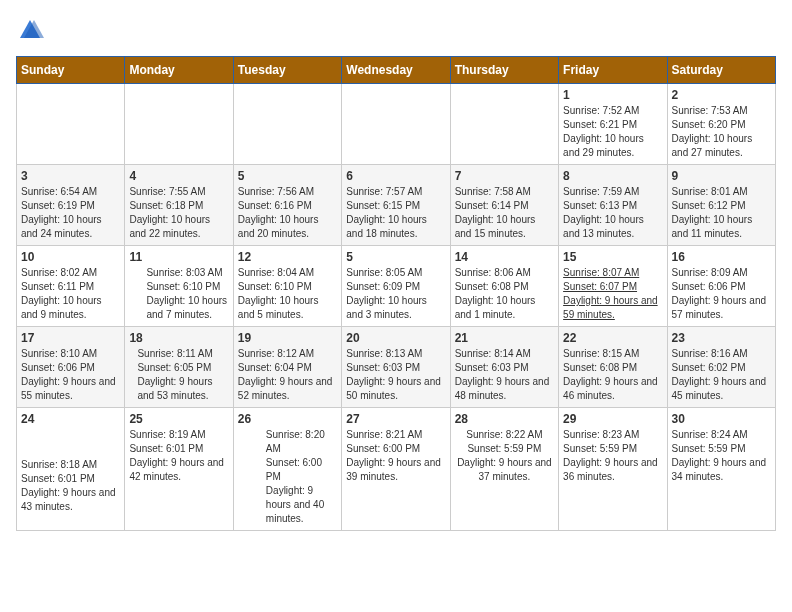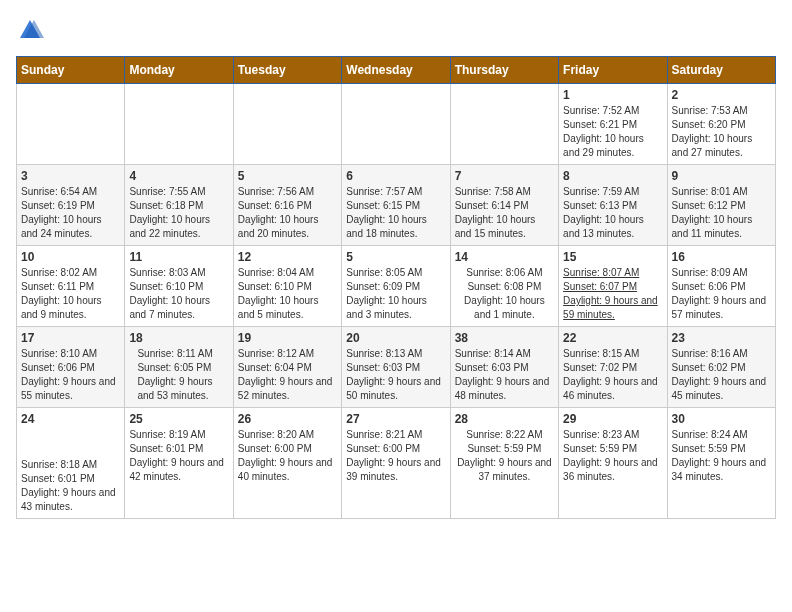--- a/index.html
+++ b/index.html
@@ -191,39 +191,39 @@
       </tr>
       <tr>
         <td>
           <span class="day-number">10</span>
           <div class="day-info" style="white-space: pre-line;">Sunrise: 8:02 AM
 Sunset: 6:11 PM
 Daylight: 10 hours and 9 minutes.</div>
         </td>
         <td>
           <span class="day-number">11</span>
-          <div class="day-info" style="white-space: pre-line;">Sunrise: 8:03 AM
+          <div class="day-info" style="white-space: pre-line; margin-left: 17px;">Sunrise: 8:03 AM
 Sunset: 6:10 PM
 Daylight: 10 hours and 7 minutes.</div>
         </td>
         <td>
           <span class="day-number">12</span>
           <div class="day-info" style="white-space: pre-line;">Sunrise: 8:04 AM
 Sunset: 6:10 PM
 Daylight: 10 hours and 5 minutes.</div>
         </td>
         <td>
           <span class="day-number">5</span>
           <div class="day-info" style="white-space: pre-line;">Sunrise: 8:05 AM
 Sunset: 6:09 PM
 Daylight: 10 hours and 3 minutes.</div>
         </td>
         <td>
           <span class="day-number">14</span>
-          <div class="day-info" style="white-space: pre-line; text-align: center;">Sunrise: 8:06 AM
+          <div class="day-info" style="white-space: pre-line;">Sunrise: 8:06 AM
 Sunset: 6:08 PM
 Daylight: 10 hours and 1 minute.</div>
         </td>
         <td>
           <span class="day-number">15</span>
           <div class="day-info" style="white-space: pre-line; text-decoration: underline;">Sunrise: 8:07 AM
 Sunset: 6:07 PM
 Daylight: 9 hours and 59 minutes.</div>
         </td>
         <td>
@@ -252,29 +252,29 @@
 Sunset: 6:04 PM
 Daylight: 9 hours and 52 minutes.</div>
         </td>
         <td>
           <span class="day-number">20</span>
           <div class="day-info" style="white-space: pre-line;">Sunrise: 8:13 AM
 Sunset: 6:03 PM
 Daylight: 9 hours and 50 minutes.</div>
         </td>
         <td>
-          <span class="day-number">38</span>
+          <span class="day-number">21</span>
           <div class="day-info" style="white-space: pre-line;">Sunrise: 8:14 AM
 Sunset: 6:03 PM
 Daylight: 9 hours and 48 minutes.</div>
         </td>
         <td>
           <span class="day-number">22</span>
           <div class="day-info" style="white-space: pre-line;">Sunrise: 8:15 AM
-Sunset: 7:02 PM
+Sunset: 6:08 PM
 Daylight: 9 hours and 46 minutes.</div>
         </td>
         <td>
           <span class="day-number">23</span>
           <div class="day-info" style="white-space: pre-line;">Sunrise: 8:16 AM
 Sunset: 6:02 PM
 Daylight: 9 hours and 45 minutes.</div>
         </td>
       </tr>
       <tr>
@@ -285,21 +285,21 @@
 Daylight: 9 hours and 43 minutes.</div>
         </td>
         <td>
           <span class="day-number">25</span>
           <div class="day-info" style="white-space: pre-line;">Sunrise: 8:19 AM
 Sunset: 6:01 PM
 Daylight: 9 hours and 42 minutes.</div>
         </td>
         <td>
           <span class="day-number">26</span>
-          <div class="day-info" style="white-space: pre-line;">Sunrise: 8:20 AM
+          <div class="day-info" style="white-space: pre-line; margin-left: 28px;">Sunrise: 8:20 AM
 Sunset: 6:00 PM
 Daylight: 9 hours and 40 minutes.</div>
         </td>
         <td>
           <span class="day-number">27</span>
           <div class="day-info" style="white-space: pre-line;">Sunrise: 8:21 AM
 Sunset: 6:00 PM
 Daylight: 9 hours and 39 minutes.</div>
         </td>
         <td>

